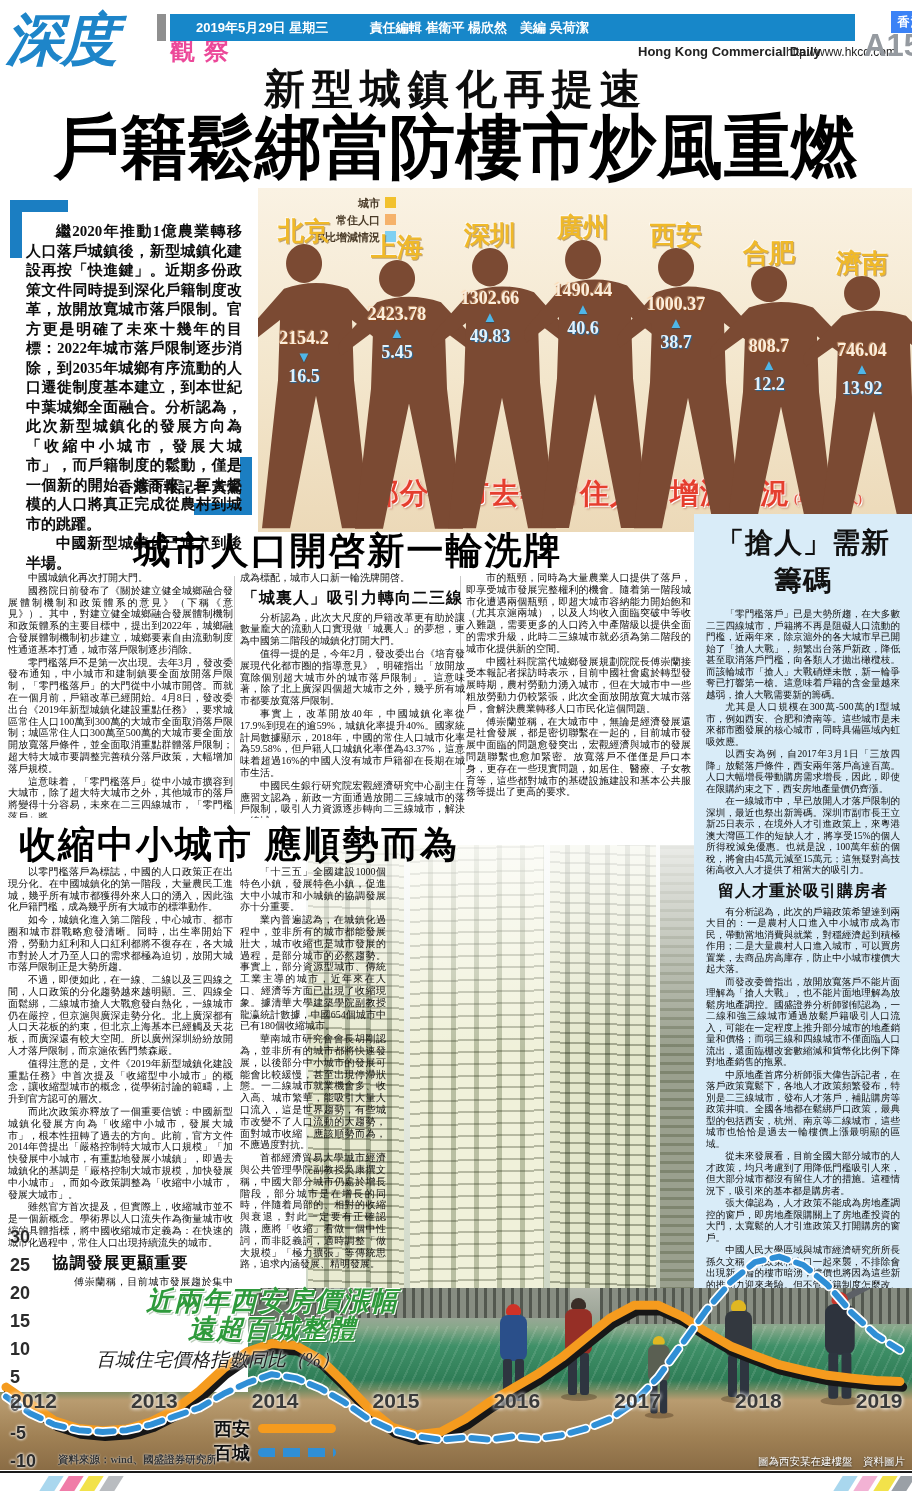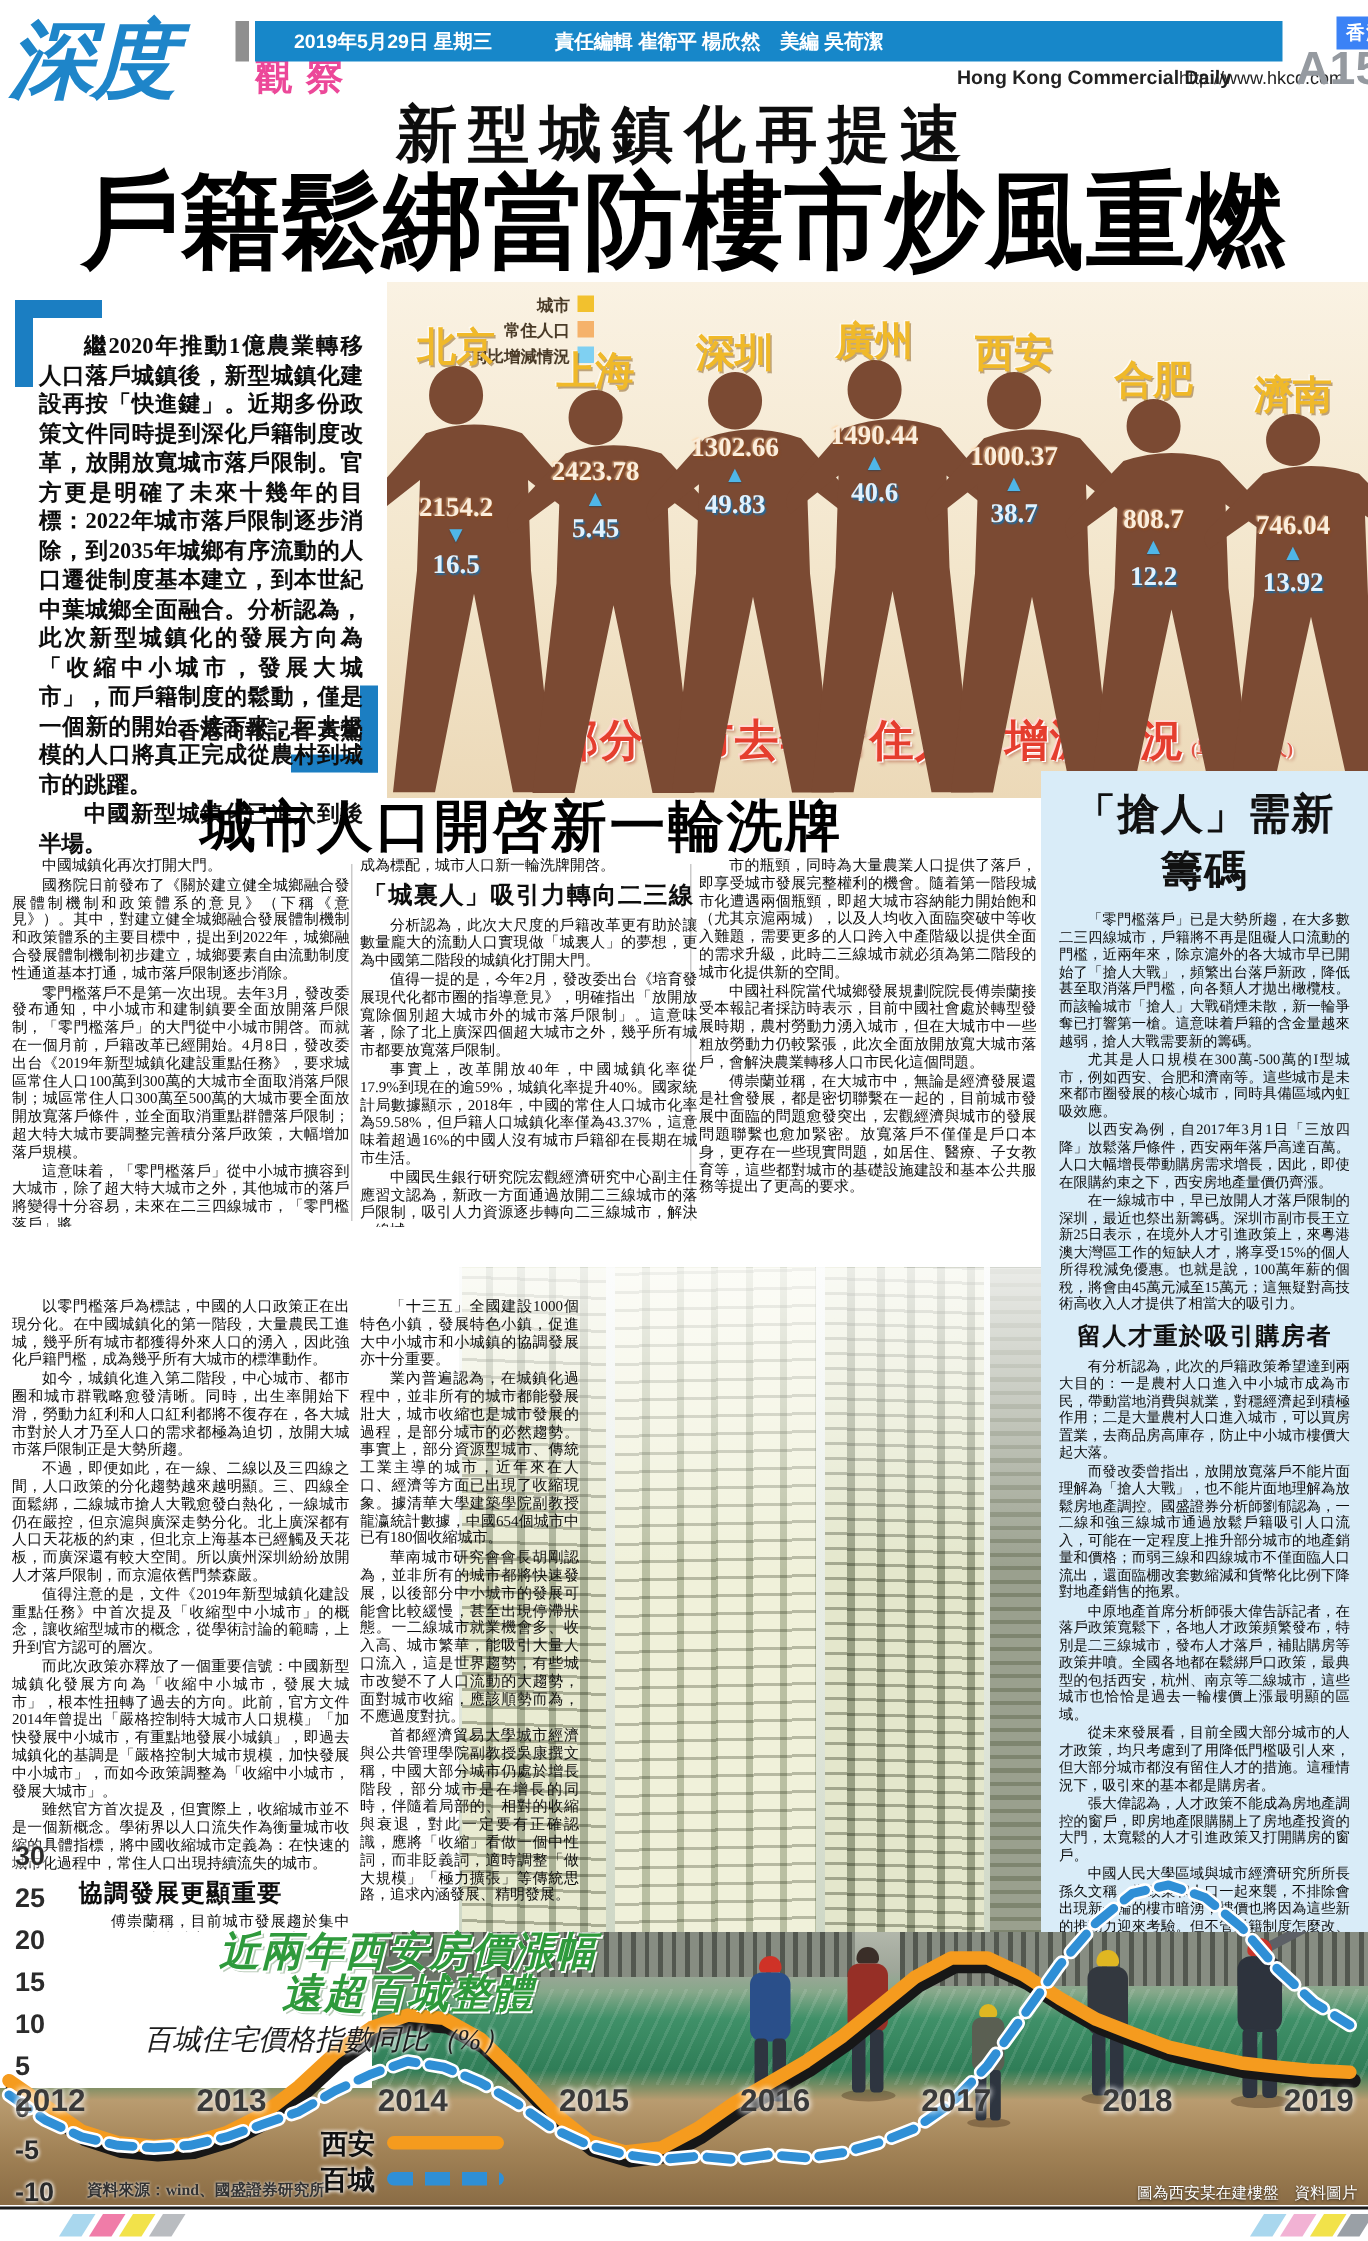--- a/index.html
+++ b/index.html
@@ -252,20 +252,21 @@
   </div>
 
   <div class="abs" id="bldg">
     <div class="tower" style="left:2px;width:96px;transform:skewY(2deg);background:repeating-linear-gradient(90deg,#e9ebd2 0 16px,#a9b095 16px 21px),repeating-linear-gradient(0deg,rgba(80,86,66,.4) 0 2px,rgba(0,0,0,0) 2px 11px);background-blend-mode:multiply;"></div>
     <div class="tower" style="left:104px;width:134px;transform:skewY(-1.5deg);background:repeating-linear-gradient(90deg,#f0f1da 0 18px,#b9bfa2 18px 23px),repeating-linear-gradient(0deg,rgba(80,86,66,.35) 0 2px,rgba(0,0,0,0) 2px 12px);background-blend-mode:multiply;"></div>
     <div class="tower" style="left:244px;width:106px;transform:skewY(2deg);background:repeating-linear-gradient(90deg,#e4e7cc 0 15px,#99a084 15px 20px),repeating-linear-gradient(0deg,rgba(70,76,58,.4) 0 2px,rgba(0,0,0,0) 2px 10px);background-blend-mode:multiply;"></div>
     <div class="tower" style="left:354px;width:36px;background:repeating-linear-gradient(0deg,#9aa08e 0 6px,#7e856f 6px 9px);"></div>
     <div class="haze"></div>
   </div>
 
+  <div class="abs sec-title" style="left:8px;top:820px;width:462px;z-index:3;">收縮中小城市  應順勢而為</div>
   <div class="abs col" style="left:8px;top:866px;width:225px;height:424px;overflow:hidden;z-index:3;">
     <div>
         <p>以零門檻落戶為標誌，中國的人口政策正在出現分化。在中國城鎮化的第一階段，大量農民工進城，幾乎所有城市都獲得外來人口的湧入，因此強化戶籍門檻，成為幾乎所有大城市的標準動作。</p>
         <p>如今，城鎮化進入第二階段，中心城市、都市圈和城市群戰略愈發清晰。同時，出生率開始下滑，勞動力紅利和人口紅利都將不復存在，各大城市對於人才乃至人口的需求都極為迫切，放開大城市落戶限制正是大勢所趨。</p>
         <p>不過，即便如此，在一線、二線以及三四線之間，人口政策的分化趨勢越來越明顯。三、四線全面鬆綁，二線城市搶人大戰愈發白熱化，一線城市仍在嚴控，但京滬與廣深走勢分化。北上廣深都有人口天花板的約束，但北京上海基本已經觸及天花板，而廣深還有較大空間。所以廣州深圳紛紛放開人才落戶限制，而京滬依舊門禁森嚴。</p>
         <p>值得注意的是，文件《2019年新型城鎮化建設重點任務》中首次提及「收縮型中小城市」的概念，讓收縮型城市的概念，從學術討論的範疇，上升到官方認可的層次。</p>
         <p>而此次政策亦釋放了一個重要信號：中國新型城鎮化發展方向為「收縮中小城市，發展大城市」，根本性扭轉了過去的方向。此前，官方文件2014年曾提出「嚴格控制特大城市人口規模」「加快發展中小城市，有重點地發展小城鎮」，即過去城鎮化的基調是「嚴格控制大城市規模，加快發展中小城市」，而如今政策調整為「收縮中小城市，發展大城市」。</p>
         <p>雖然官方首次提及，但實際上，收縮城市並不是一個新概念。學術界以人口流失作為衡量城市收縮的具體指標，將中國收縮城市定義為：在快速的城市化過程中，常住人口出現持續流失的城市。</p>
       </div>
     <h3 class="subhead">協調發展更顯重要</h3>

